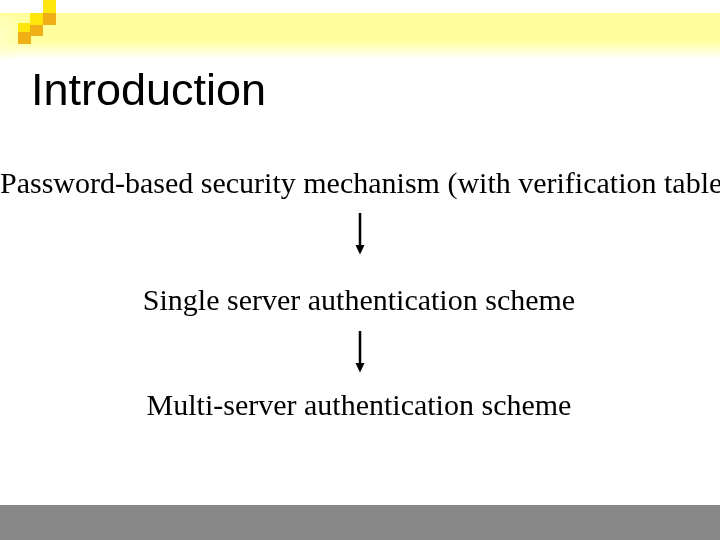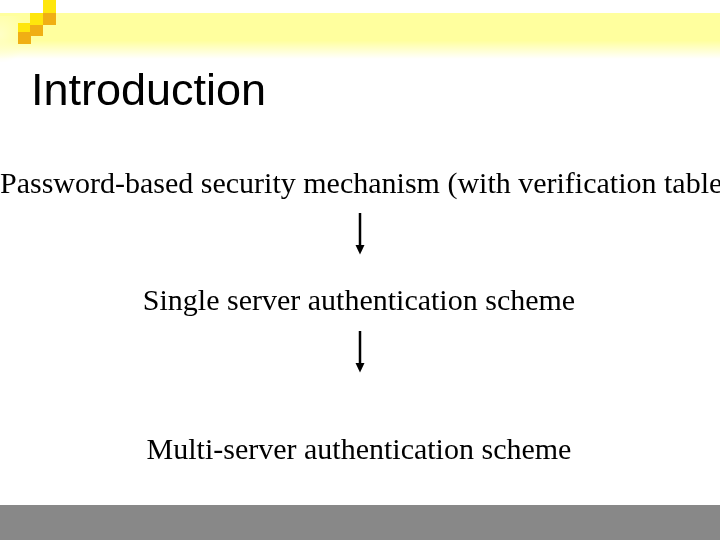--- a/index.html
+++ b/index.html
@@ -67,21 +67,21 @@
     left: 0;
     width: 718px;
     text-align: center;
     font-family: "Liberation Serif", serif;
     font-size: 30px;
     line-height: 34px;
     white-space: nowrap;
   }
   .flow-line.step1 { top: 166px; }
   .flow-line.step2 { top: 275px; margin-top: 8px; }
-  .flow-line.step3 { top: 388px; margin-top: 44px; }
+  .flow-line.step3 { top: 388px; }
 
   
   .arrow {
     position: absolute;
     left: 353px;
     width: 14px;
     height: 43px;
     color: var(--color-arrow, #000000);
   }
   .arrow.a1 { top: 212px; }

